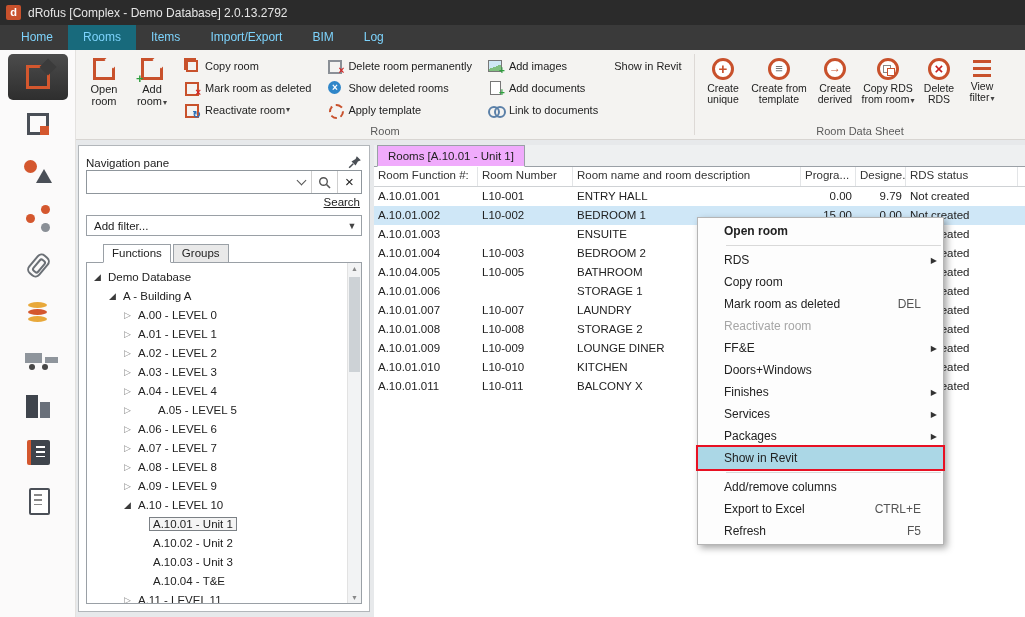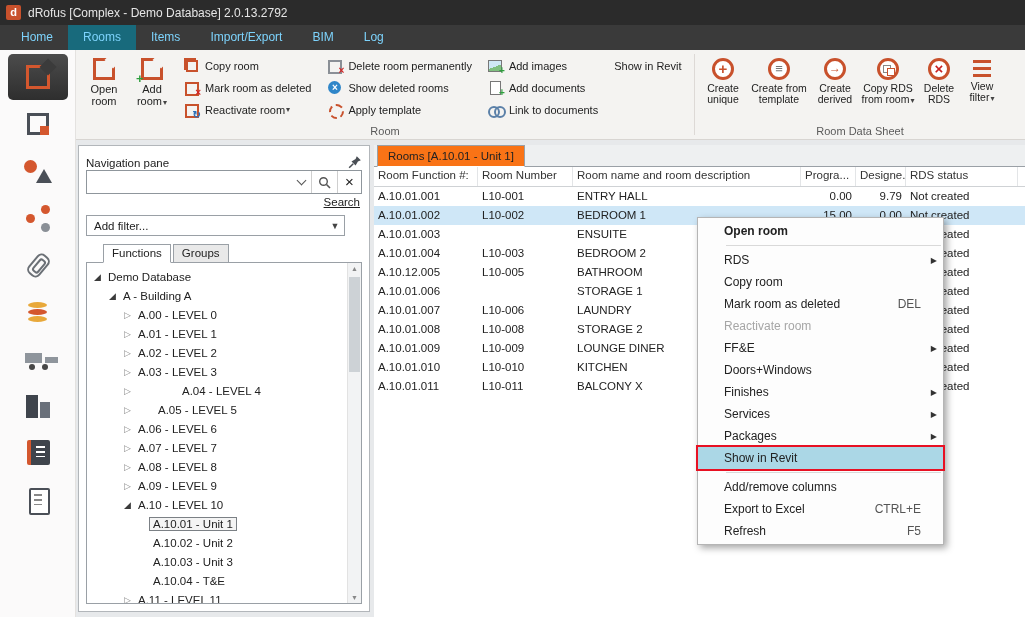--- a/index.html
+++ b/index.html
@@ -103,21 +103,21 @@
   .np-header{height:23px;display:flex;align-items:flex-end;padding:0 7px;font-size:11.5px;flex:none}
   .pin{margin-left:auto;width:14px;height:14px}
   .np-search{margin:1px 7px 0 7px;height:24px;border:1px solid #8f969c;display:flex;align-items:center;background:#fff;flex:none}
   .np-search input{flex:1;border:none;outline:none;height:100%;padding:0 5px;font:11.5px "Liberation Sans",sans-serif;min-width:0}
   .chev{width:7px;height:7px;border-right:1.6px solid #555;border-bottom:1.6px solid #555;transform:rotate(45deg);margin:-3px 6px 0 2px}
   .np-seg{height:100%;display:flex;align-items:center;justify-content:center;border-left:1px solid #cfcfcf}
   .np-mag{width:26px}
   .np-clear{width:24px;font-size:15px;color:#222;line-height:22px;text-align:center}
   .np-search-link{text-align:right;margin:2px 9px 0 0;font-size:11.5px;flex:none}
   .np-search-link a{color:#1c1c1c;text-decoration:underline;cursor:pointer}
-  .np-filter{margin:7px 24px 0 7px;height:21px;border:1px solid #9aa0a6;display:flex;align-items:center;
+  .np-filter{margin:7px 7px 0 7px;height:21px;border:1px solid #9aa0a6;display:flex;align-items:center;
              padding-left:7px;font-size:11.5px;background:#fff;flex:none}
   .np-filter .dd{margin-left:auto;width:18px;text-align:center;color:#444;font-size:9px}
   .np-tabs{display:flex;margin:8px 0 0 24px;position:relative;z-index:2;flex:none}
   .np-tab{padding:2px 8px 3px 8px;font-size:11.5px;border:1px solid #9aa0a6;background:#e9e9e9;margin-right:2px;cursor:default}
   .np-tab.active{background:#fff;border-bottom:1px solid #fff}
   .np-treebox{flex:1;border:1px solid #9aa0a6;margin:-1px 7px 7px 7px;position:relative;overflow:hidden;background:#fff}
   .np-tree{position:absolute;left:0;top:4px;right:14px;bottom:0;overflow:hidden}
   .tree-row{height:19px;display:flex;align-items:center;font-size:11.5px;white-space:nowrap;cursor:default}
   .tw{width:13px;font-size:9px;text-align:center;flex:none}
   .expanded>.tw::before{content:"◢";color:#3b3b3b}
@@ -125,21 +125,21 @@
   .tree-label{padding:0 3px;border:1px solid transparent}
   .tree-row.selected .tree-label{border:1px solid #7b8085;background:#f4f4f4}
   .np-scroll{position:absolute;top:0;right:0;width:14px;bottom:0;background:#f2f3f4;border-left:1px solid #e2e2e2}
   .np-scroll::before{content:"▲";position:absolute;top:2px;left:0;right:0;text-align:center;font-size:7px;color:#888}
   .np-scroll::after{content:"▼";position:absolute;bottom:2px;left:0;right:0;text-align:center;font-size:7px;color:#888}
   .np-thumb{position:absolute;top:14px;left:1px;width:11px;height:95px;background:#cdd2d6}
 
   
   .main-pane{position:absolute;left:298px;top:5px;right:0;bottom:0;background:#fff;display:flex;flex-direction:column}
   .doc-tabs{height:22px;background:#eef0f1;border-bottom:1px solid #9aa0a6;display:flex;padding-left:3px;flex:none}
-  .doc-tab{align-self:flex-end;height:22px;margin-bottom:-1px;background:#f97316;border:1px solid #9aa0a6;border-bottom:1px solid #fff;
+  .doc-tab{align-self:flex-end;height:22px;margin-bottom:-1px;background:#f0abfc;border:1px solid #9aa0a6;border-bottom:1px solid #fff;
            padding:0 10px;font-size:11.5px;line-height:20px;position:relative;z-index:1;cursor:default}
   .grid-header{display:flex;height:20px;border-bottom:1px solid #cfd2d5;background:#fff;flex:none}
   .gh-cell{font-size:11.5px;color:#333;padding:2px 4px;border-right:1px solid #e3e5e7;overflow:hidden;white-space:nowrap;cursor:default}
   .grid-header> :nth-child(1){width:104px}
   .grid-header> :nth-child(2){width:95px}
   .grid-header> :nth-child(3){width:228px}
   .grid-header> :nth-child(4){width:55px}
   .grid-header> :nth-child(5){width:50px}
   .grid-header> :nth-child(6){width:112px}
   .grid-body{flex:1;overflow:hidden;background:#fff}
@@ -407,21 +407,21 @@
             <div class="tree-row collapsed" style="padding-left: 34px;">
               <span class="tw"></span>
               <span class="tree-label">A.02 - LEVEL 2</span>
             </div>
 
             <div class="tree-row collapsed" style="padding-left: 34px;">
               <span class="tw"></span>
               <span class="tree-label">A.03 - LEVEL 3</span>
             </div>
 
-            <div class="tree-row collapsed" style="padding-left: 34px; gap: 44px;">
+            <div class="tree-row collapsed" style="padding-left: 34px;">
               <span class="tw"></span>
               <span class="tree-label">A.04 - LEVEL 4</span>
             </div>
 
             <div class="tree-row collapsed" style="padding-left: 34px; gap: 20px;">
               <span class="tw"></span>
               <span class="tree-label">A.05 - LEVEL 5</span>
             </div>
 
             <div class="tree-row collapsed" style="padding-left: 34px;">
@@ -532,40 +532,40 @@
           <div class="grid-row">
             <div class="gc c1">A.10.01.004</div>
             <div class="gc c2">L10-003</div>
             <div class="gc c3">BEDROOM 2</div>
             <div class="gc c4"></div>
             <div class="gc c5"></div>
             <div class="gc c6">Not created</div>
           </div>
 
           <div class="grid-row">
-            <div class="gc c1">A.10.12.005</div>
+            <div class="gc c1">A.10.04.005</div>
             <div class="gc c2">L10-005</div>
             <div class="gc c3">BATHROOM</div>
             <div class="gc c4"></div>
             <div class="gc c5"></div>
             <div class="gc c6">Not created</div>
           </div>
 
           <div class="grid-row">
             <div class="gc c1">A.10.01.006</div>
             <div class="gc c2"></div>
             <div class="gc c3">STORAGE 1</div>
             <div class="gc c4"></div>
             <div class="gc c5"></div>
             <div class="gc c6">Not created</div>
           </div>
 
           <div class="grid-row">
             <div class="gc c1">A.10.01.007</div>
-            <div class="gc c2">L10-006</div>
+            <div class="gc c2">L10-007</div>
             <div class="gc c3">LAUNDRY</div>
             <div class="gc c4"></div>
             <div class="gc c5"></div>
             <div class="gc c6">Not created</div>
           </div>
 
           <div class="grid-row">
             <div class="gc c1">A.10.01.008</div>
             <div class="gc c2">L10-008</div>
             <div class="gc c3">STORAGE 2</div>

